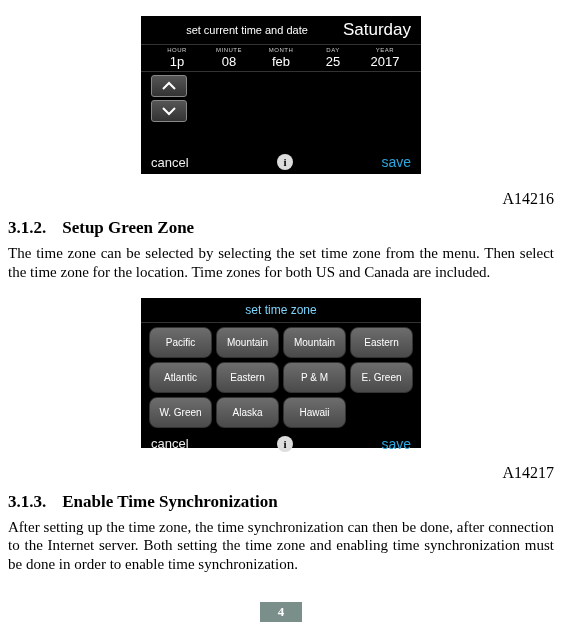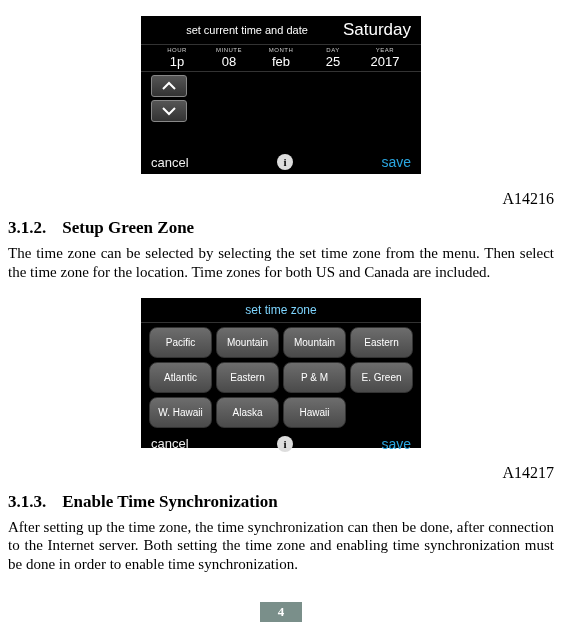--- a/index.html
+++ b/index.html
@@ -176,21 +176,21 @@
     <div class="divider"></div>
     <div class="tz-grid">
       <div class="tz-btn">Pacific</div>
       <div class="tz-btn">Mountain</div>
       <div class="tz-btn">Mountain</div>
       <div class="tz-btn">Eastern</div>
       <div class="tz-btn">Atlantic</div>
       <div class="tz-btn">Eastern</div>
       <div class="tz-btn">P &amp; M</div>
       <div class="tz-btn">E. Green</div>
-      <div class="tz-btn">W. Hawaii</div>
+      <div class="tz-btn">W. Green</div>
       <div class="tz-btn">Alaska</div>
       <div class="tz-btn">Hawaii</div>
     </div>
     <div class="screen-footer">
       <span class="footer-cancel">cancel</span>
       <span class="info-circle">i</span>
       <span class="footer-save">save</span>
     </div>
   </div>
 </div>

